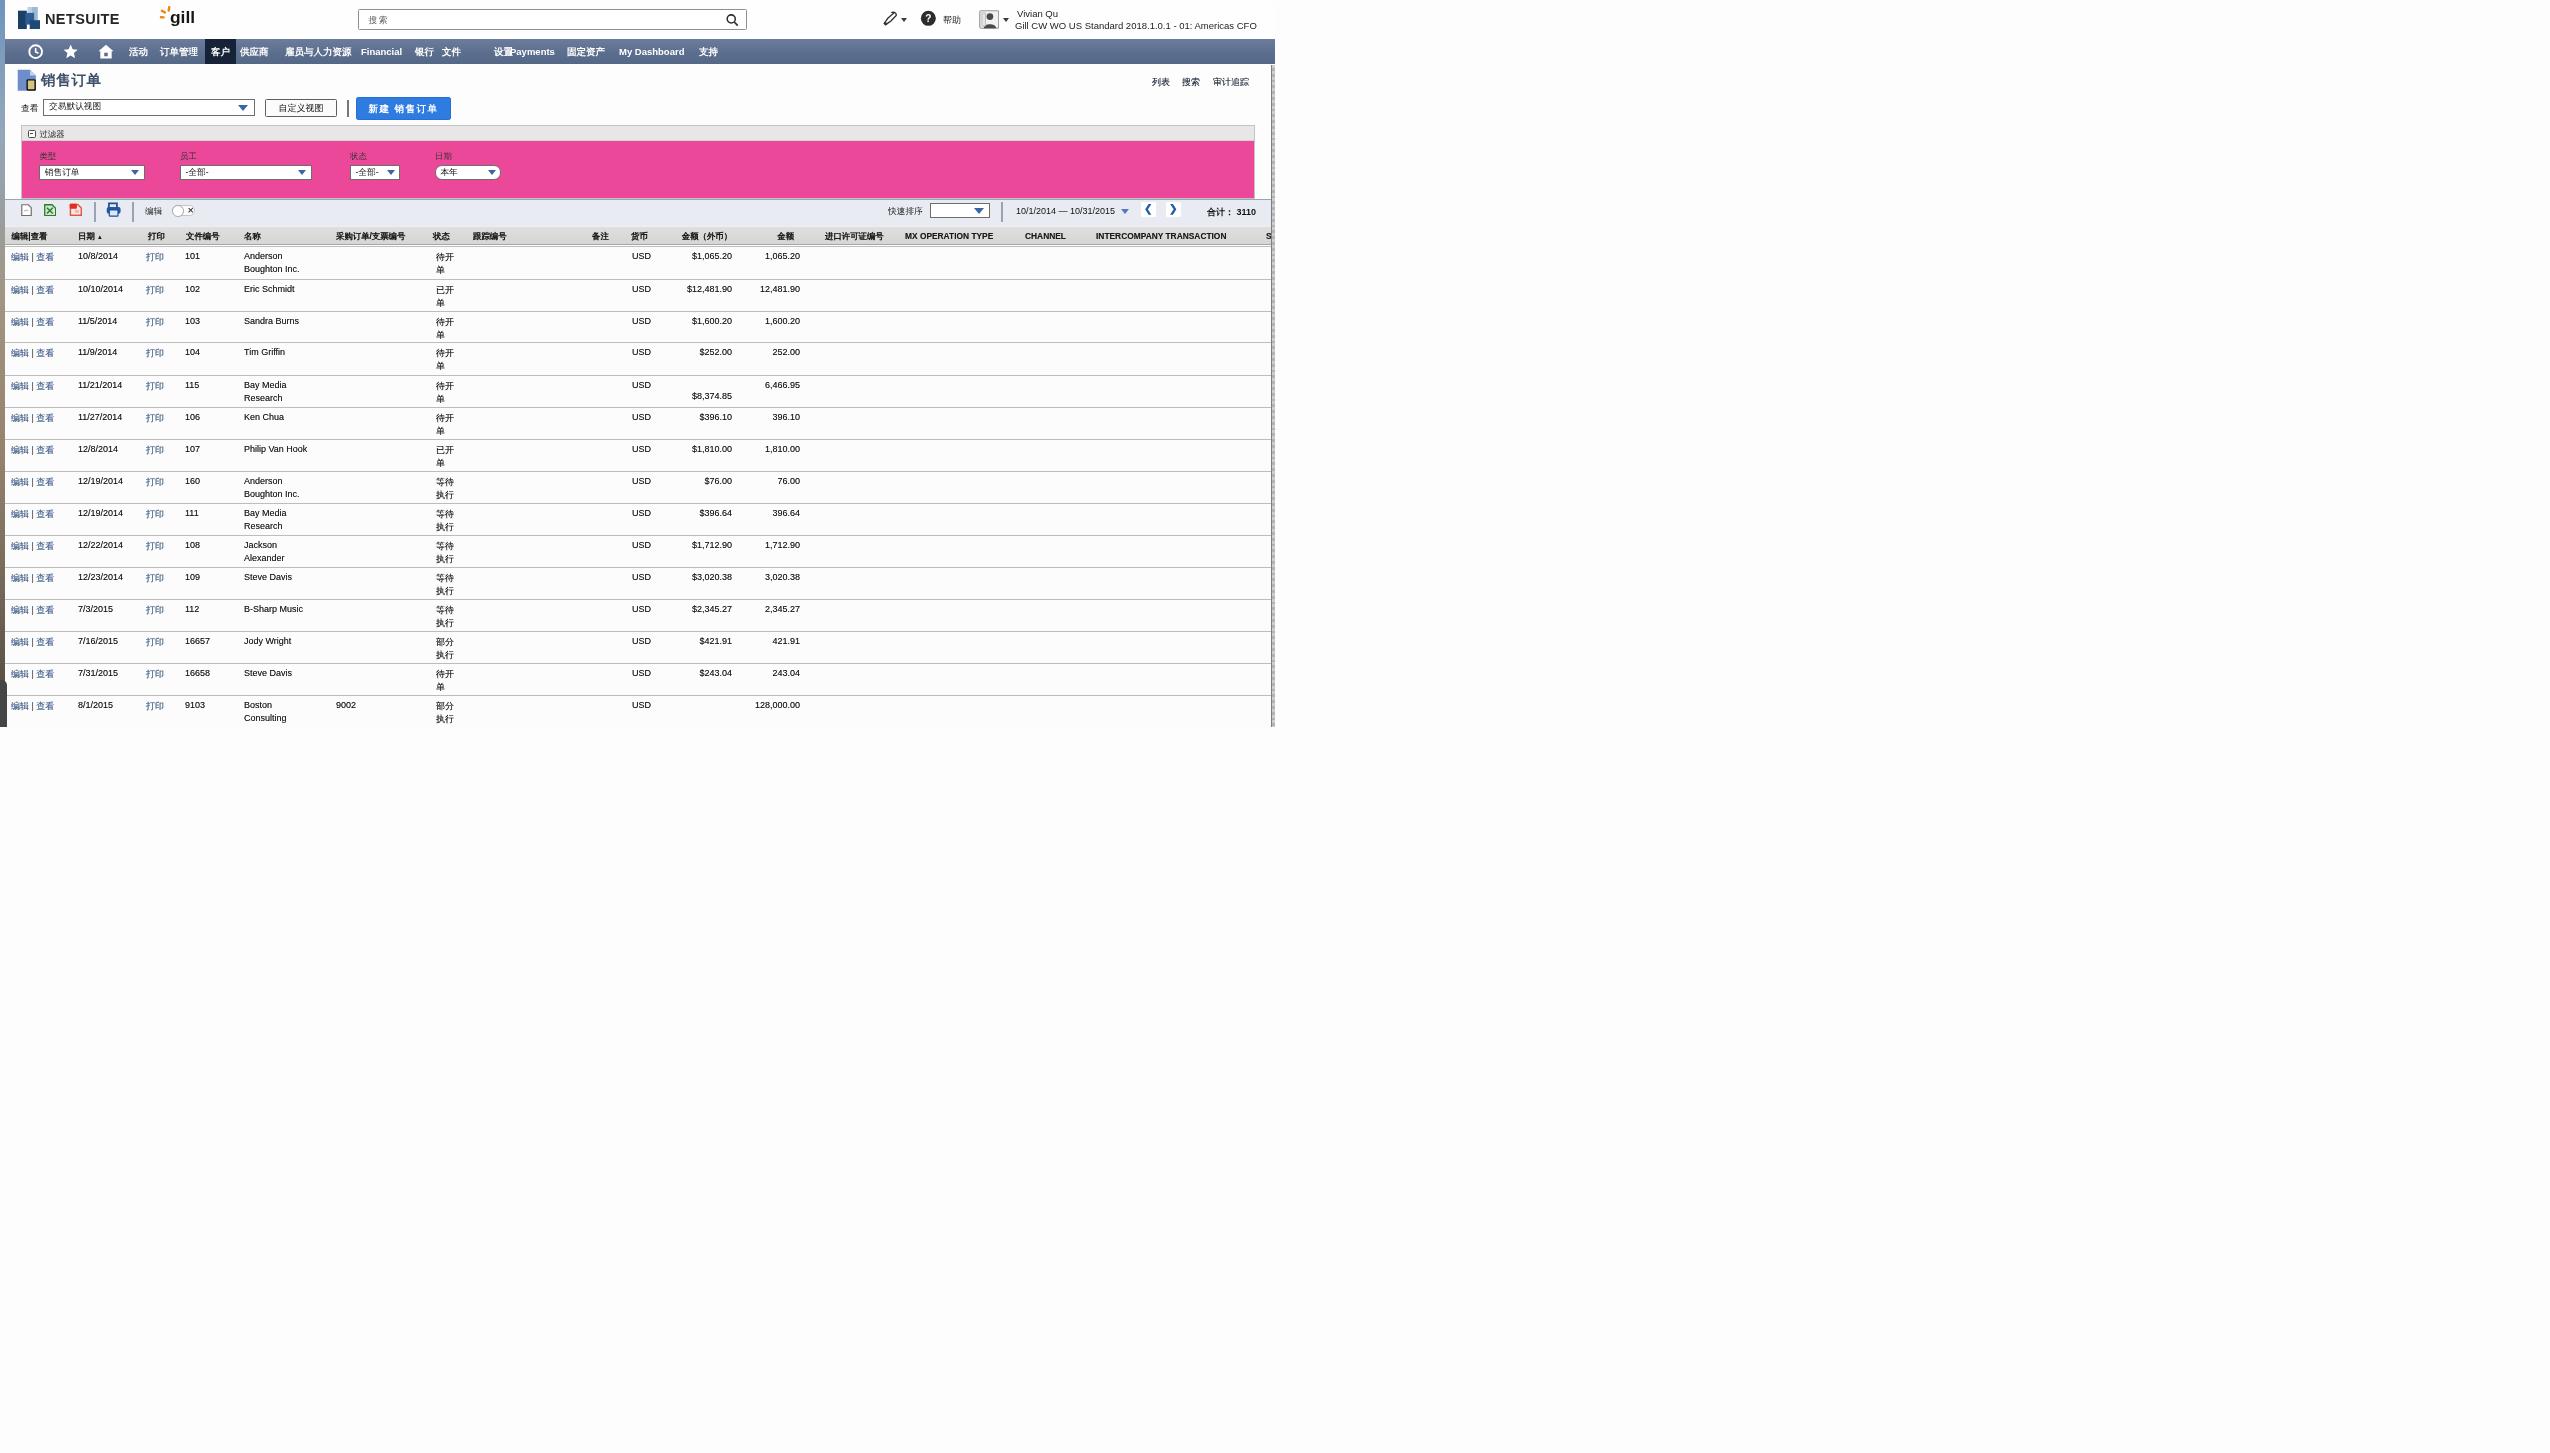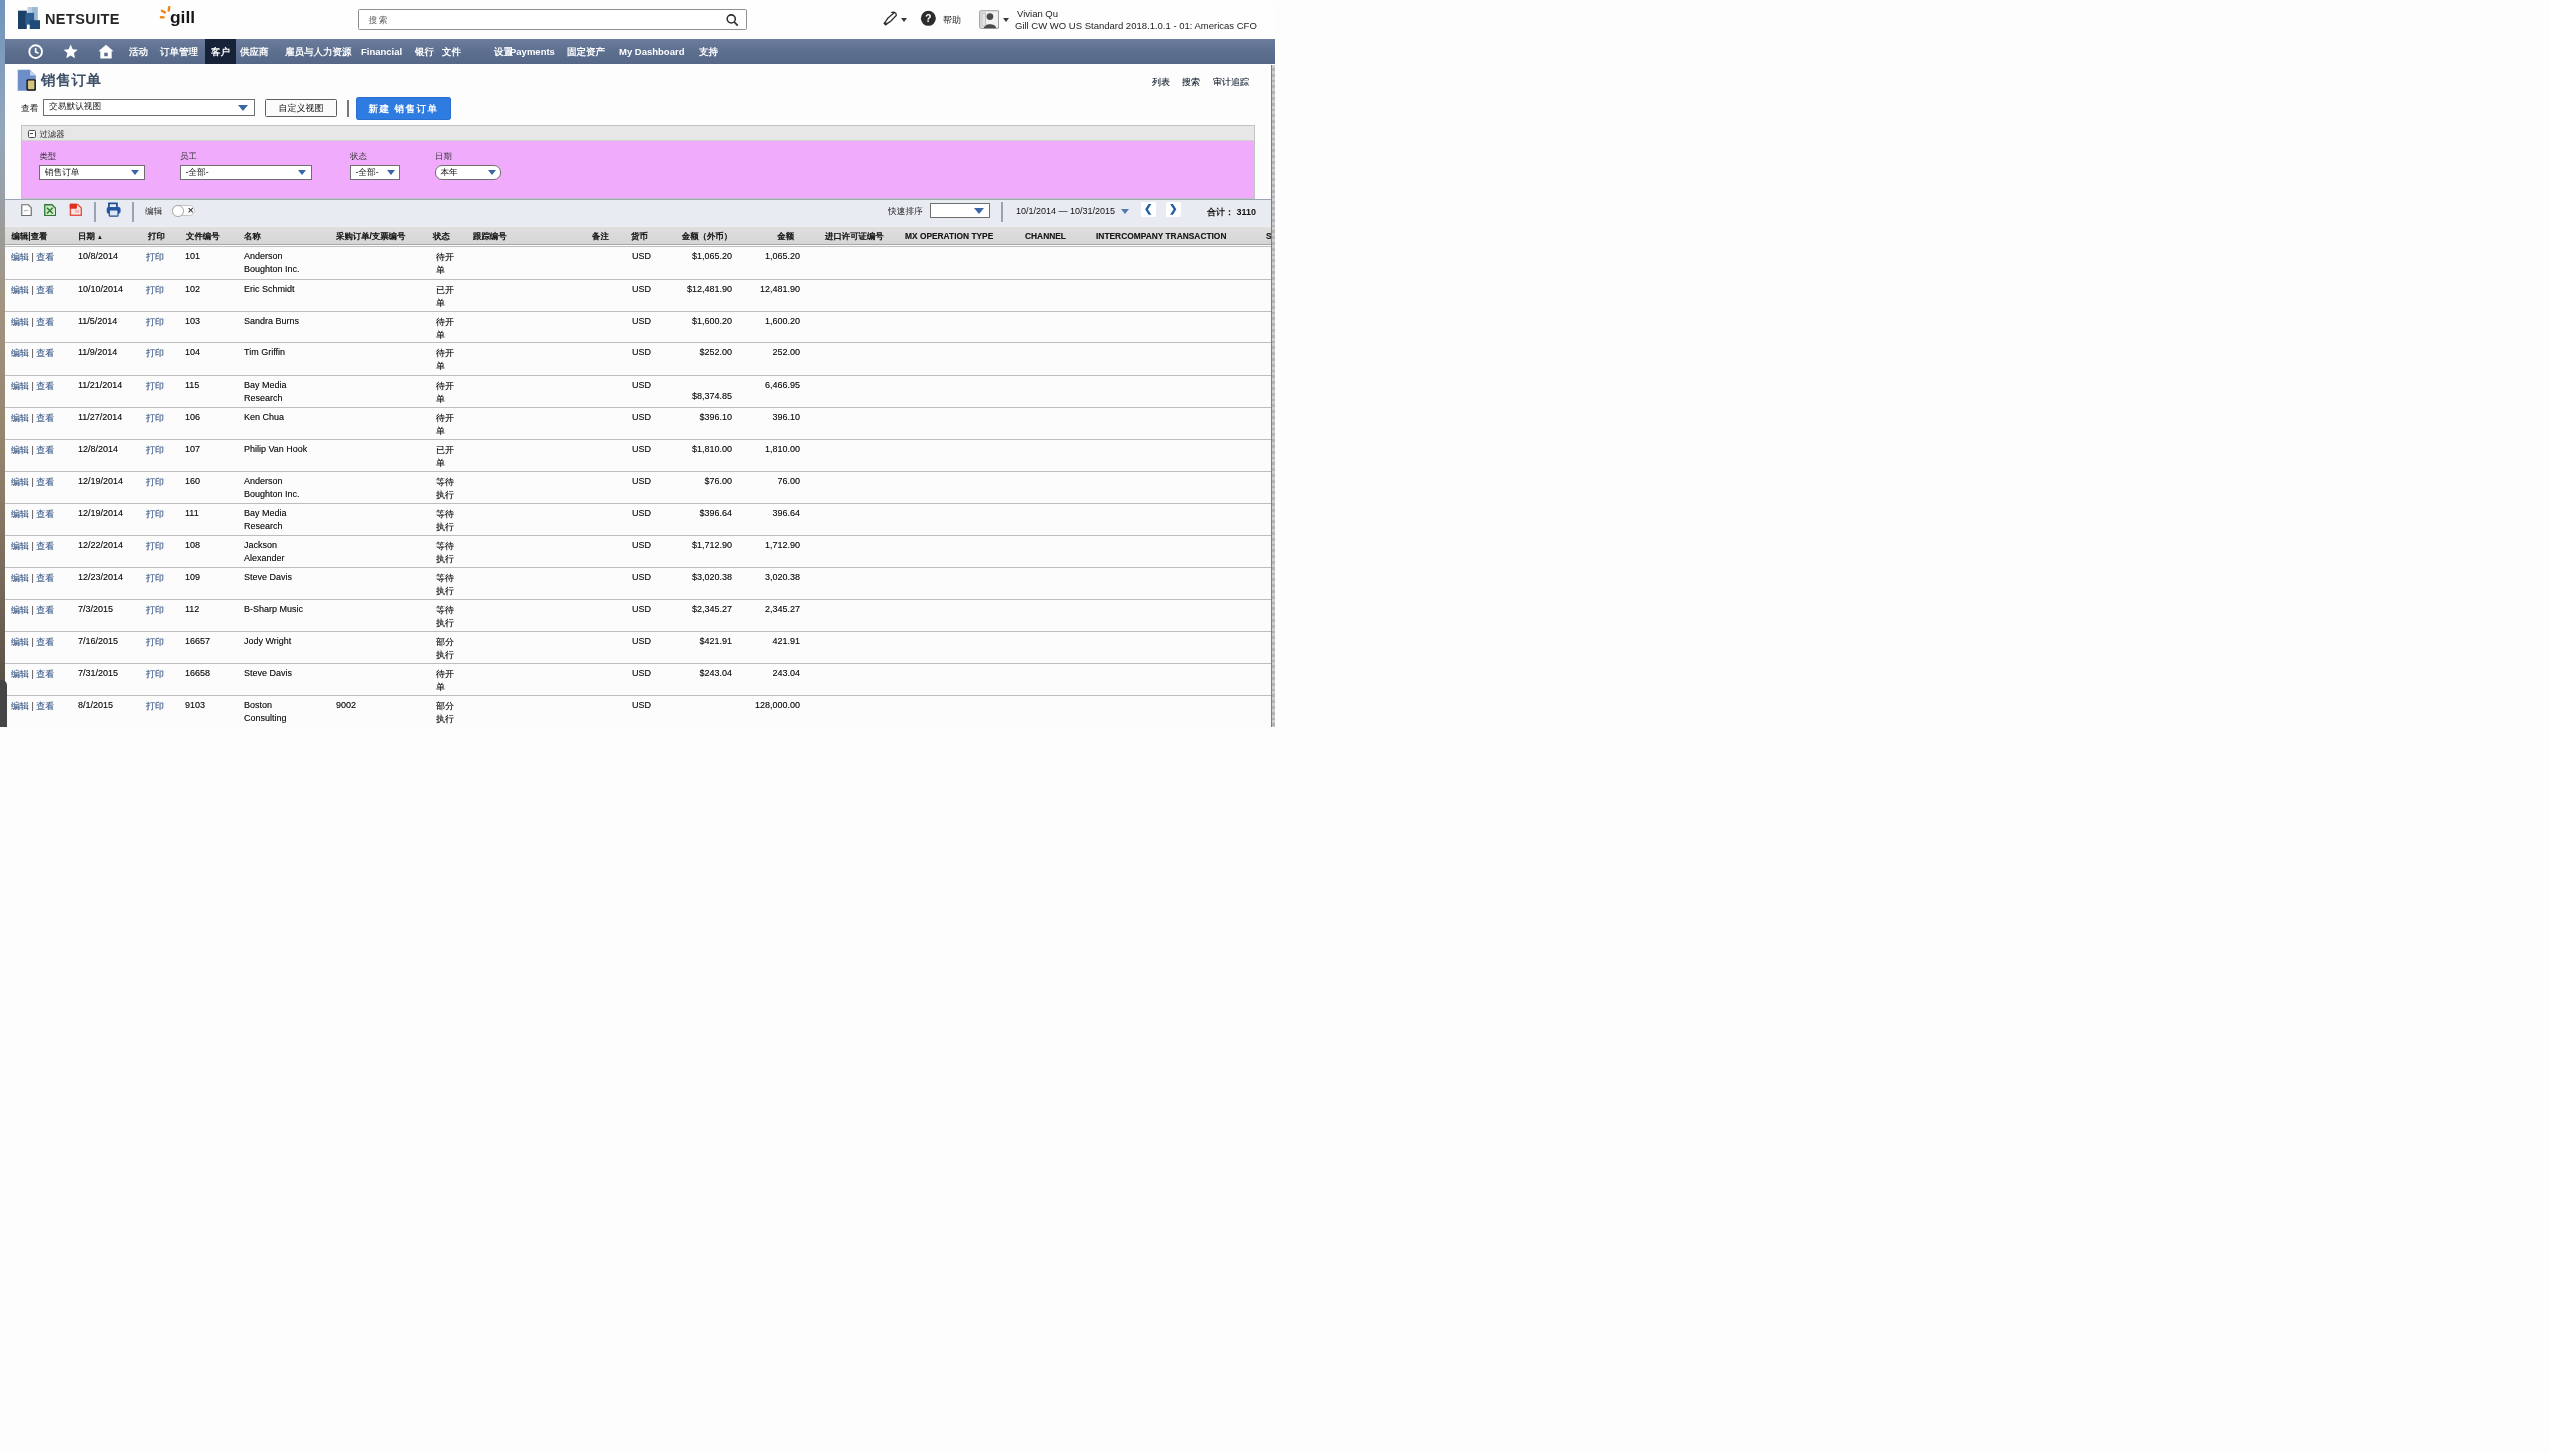--- a/index.html
+++ b/index.html
@@ -54,21 +54,21 @@
 #custbtn { position:absolute; left:265px; top:99px; width:72px; height:18px; background:#fbfbfb;
   border:1.1px solid #5f5f5f; border-radius:1.5px; text-align:center; line-height:16px;
   font-size:9px; color:#111; }
 #vsep { position:absolute; left:347px; top:100px; width:1.5px; height:16.7px; background:#777; }
 #newbtn { position:absolute; left:356px; top:97px; width:95px; height:22.5px; background:#2e7be2;
   border:0.7px solid #2a6fd0; border-radius:2.2px; text-align:center; line-height:22px;
   font-size:9.5px; font-weight:bold; color:#fff; letter-spacing:1.5px; }
 
 
 #fpanel { position:absolute; left:21px; top:125px; width:1234px; height:74px;
-  background:#f0abfc; border:0.7px solid #c3c3c3;text-decoration:underline; }
+  background:#ec4899; border:0.7px solid #c3c3c3;text-decoration:underline; }
 #fhead { position:absolute; left:0; top:0; width:100%; height:15.3px; background:#e7e7e7;
   border-bottom:0.7px solid #d2d2d2; }
 #fcollapse { position:absolute; left:5.8px; top:3.6px; width:8px; height:8px; border:1.1px solid #4a4a4a;
   border-radius:1.5px; background:#fdfdfd; }
 #fcollapse:after { content:""; position:absolute; left:1.5px; top:2.5px; width:2.9px; height:1.1px; background:#4a4a4a; }
 #fheadtxt { position:absolute; left:17.4px; top:2.9px; font-size:8.4px; color:#222; }
 .flabel { position:absolute; top:25px; font-size:8.4px; color:#333; }
 .fsel { position:absolute; top:39px; height:15.3px; background:#fff; border:1.1px solid #6e6e6e; }
 .fsel .txt { position:absolute; left:4.4px; top:50%; transform:translateY(-50%); font-size:8.7px; color:#111; white-space:nowrap; }
 

